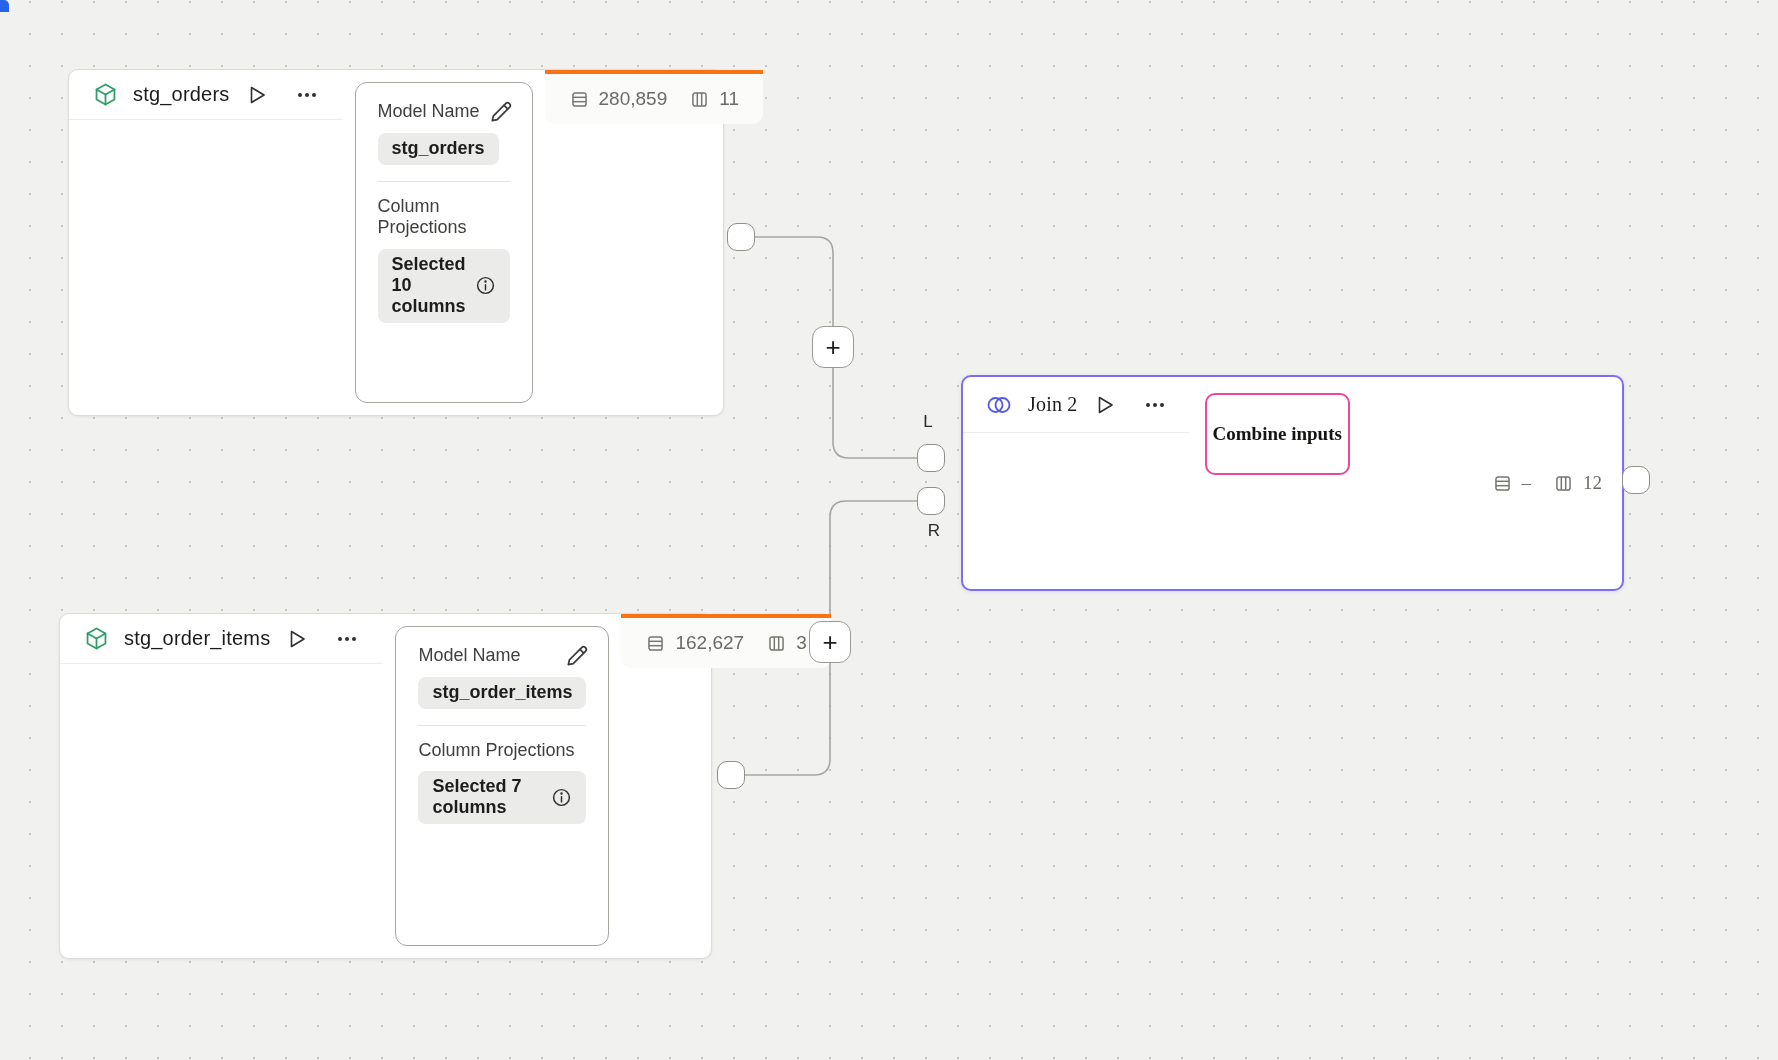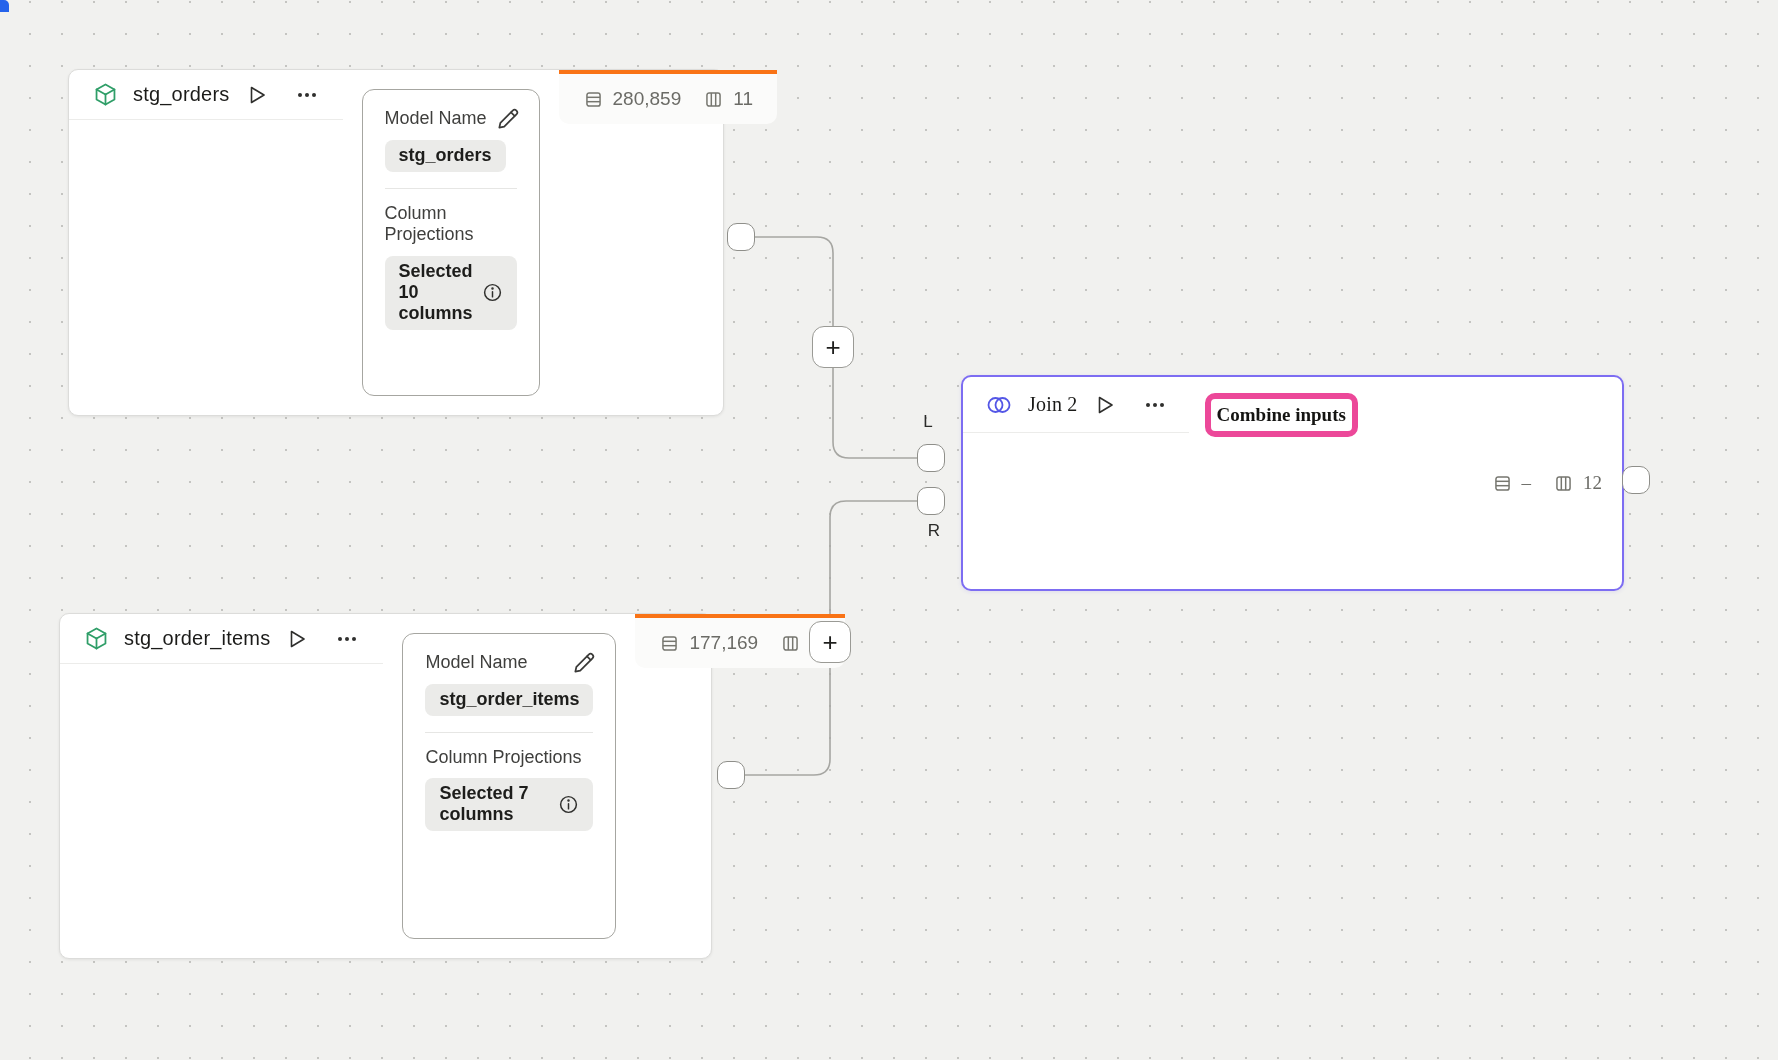--- a/index.html
+++ b/index.html
@@ -20,42 +20,42 @@
     box-shadow:0 1px 3px rgba(0,0,0,.07);display:flex;flex-direction:row;z-index:2;
   }
   .node-header{
     height:49px;flex:0 0 auto;display:flex;align-items:center;
     padding:0 24px;gap:15px;border-bottom:1px solid #ececea;
   }
   .node-title{font-size:20px;font-weight:500;color:#1b1b19;letter-spacing:.2px;}
   .header-actions{margin-left:auto;display:flex;align-items:center;gap:26px;}
   .icon-btn{background:none;border:none;padding:0;cursor:pointer;display:flex;align-items:center;}
   .inner-card{
-    margin:19px;flex:1 1 auto;border:1px solid #a6a6a1;border-radius:12px;
+    margin:12px;flex:1 1 auto;border:1px solid #a6a6a1;border-radius:12px;
     padding:18px 22px 16px;position:relative;
   }
   .card-label{font-size:18px;color:#3f3f3d;line-height:1.2;}
   .pill{
     display:inline-flex;align-items:center;gap:9px;background:#ebebe9;border-radius:8px;
     padding:5px 14px 6px;font-size:18px;font-weight:700;color:#1d1d1b;margin-top:10px;
   }
   .card-divider{border:none;border-top:1px solid #e6e6e4;margin:16px 0 14px;}
   .edit-btn{position:absolute;top:16px;right:18px;}
   .node-footer{
     height:50px;flex:0 0 auto;background:#fbfbfa;border-top:4px solid #f97316;
     border-radius:0 0 10px 10px;display:flex;align-items:center;justify-content:flex-end;
     gap:22px;padding:0 24px;
   }
   .stat{display:flex;align-items:center;gap:9px;font-size:19px;color:#6b6b66;}
   
   .node-join{border:2px solid #7d6df2;box-shadow:0 1px 4px rgba(90,70,220,.12);font-family:Liberation Serif, serif;}
   .node-join .node-header{height:55px;padding:0 22px;}
   .join-body{padding:16px;flex:0 0 auto;}
   .combine-btn{
-    width:100%;height:44px;background:#fff;border:6px solid #ec4899;border-radius:10px;
+    width:100%;height:82px;background:#fff;border:2px solid #ec4899;border-radius:10px;
     font-family:inherit;font-size:19px;font-weight:600;color:#141412;cursor:pointer;
     display:flex;align-items:center;justify-content:center;
   }
   .join-footer{
     flex:1 1 auto;display:flex;align-items:center;justify-content:flex-end;
     gap:22px;padding:0 20px;
   }
   
   .port{
     position:absolute;width:28px;height:28px;background:#fff;border:1.5px solid #8f8f8a;
@@ -212,21 +212,21 @@
     </div>
     <div class="node-footer">
       <span class="stat">
         <span>
           <svg width="21" height="21" viewBox="0 0 24 24" fill="none" stroke="#76766f" stroke-width="1.7" stroke-linejoin="round">
             <rect x="4.5" y="4.5" width="15" height="15" rx="2.5"></rect>
               <path d="M4.5 9.5 H19.5"></path>
               <path d="M4.5 14.5 H19.5"></path>
           </svg>
         </span>
-        <span>177,169</span>
+        <span>162,627</span>
       </span>
       <span class="stat">
         <span>
           <svg width="21" height="21" viewBox="0 0 24 24" fill="none" stroke="#76766f" stroke-width="1.7" stroke-linejoin="round">
             <rect x="4.5" y="4.5" width="15" height="15" rx="2.5"></rect>
               <path d="M9.5 4.5 V19.5"></path>
               <path d="M14.5 4.5 V19.5"></path>
           </svg>
         </span>
         <span>3</span>

